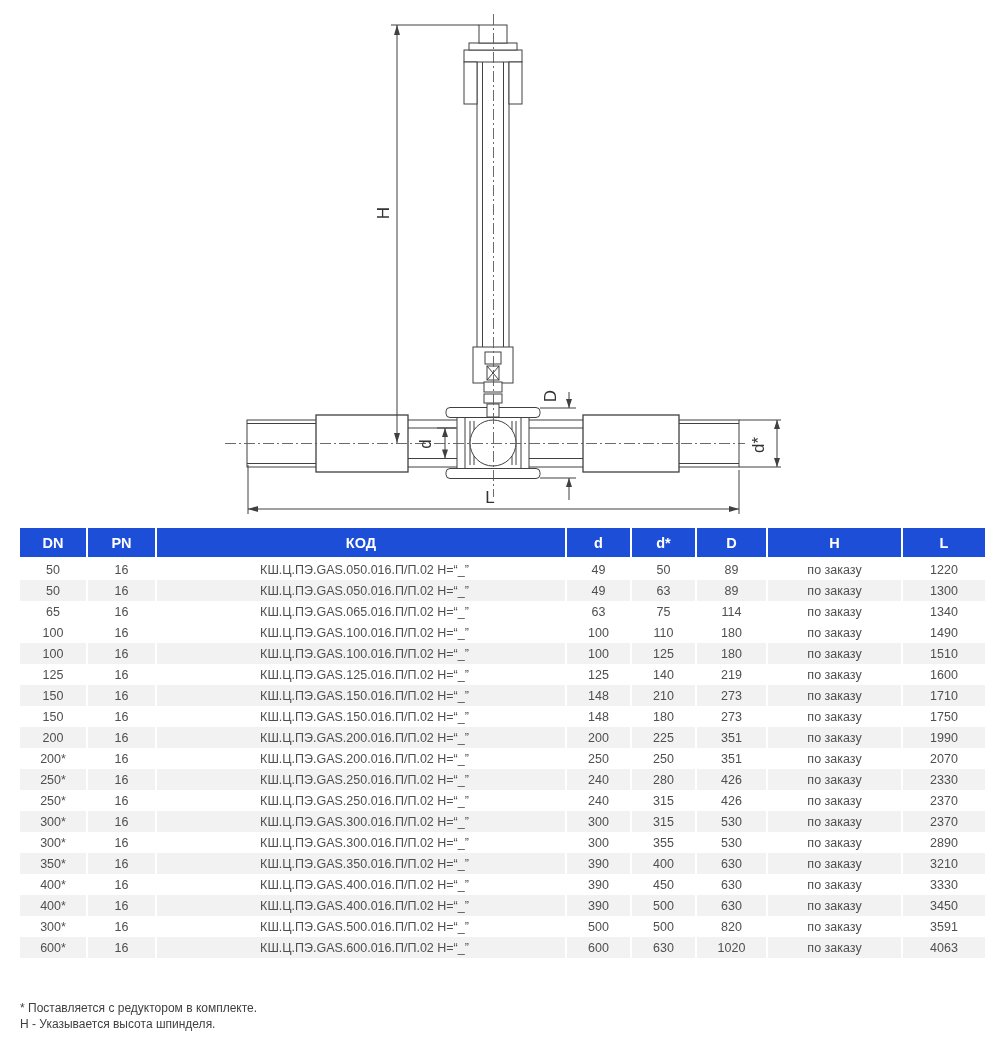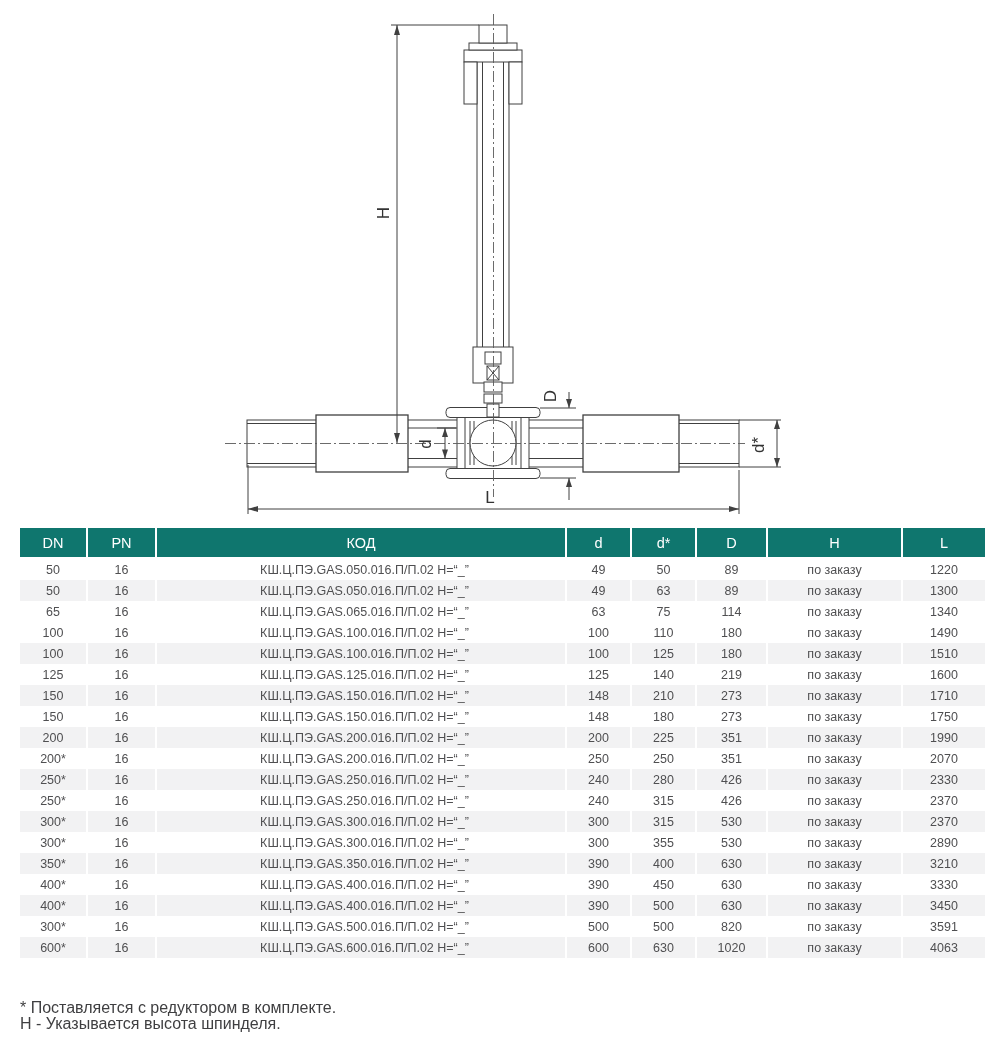--- a/index.html
+++ b/index.html
@@ -12,34 +12,34 @@
   svg .ln   { stroke:#404040; stroke-width:1; fill:none; }
   svg .shp  { stroke:#404040; stroke-width:1; fill:#ffffff; }
   svg .thk  { stroke:#404040; stroke-width:1.3; fill:#ffffff; }
   svg .cl   { stroke:#5a5a5a; stroke-width:0.9; fill:none; stroke-dasharray:11 3 2 3; }
   svg .dim  { stroke:#404040; stroke-width:1; fill:none; }
   svg .arr  { fill:#404040; stroke:none; }
   svg text.dlabel { font-family:"Liberation Sans",sans-serif; font-size:17px; fill:#333; }
   .table-area { position:absolute; left:20px; top:528px; width:965px; }
   table.spec { border-collapse:separate; border-spacing:0; table-layout:fixed; width:965px; }
   table.spec th {
-    background:#0f766e; color:#fff; font-size:14.5px; font-weight:normal;
+    background:#1d4ed8; color:#fff; font-size:14.5px; font-weight:bold;
     height:29px; padding:0; text-align:center;
     border-right:2px solid #fff; border-bottom:2px solid #fff;
   }
   table.spec th:last-child { border-right:none; }
   table.spec td {
     font-size:12.5px; color:#4f4f51; height:21px; padding:0; text-align:center;
     border-right:2px solid #fff; white-space:nowrap; overflow:hidden;
   }
   table.spec td:last-child { border-right:none; }
   table.spec td.code { text-align:center; padding-left:7px; }
   table.spec tr.alt td { background:#f2f2f3; }
   .footnotes { position:absolute; left:20px; top:1000px; width:900px; }
-  .footnotes div { font-size:16px; color:#3f3f41; line-height:16px; }
+  .footnotes div { font-size:12px; color:#3f3f41; line-height:16px; }
 </style>
 </head>
 <body>
 
 <div class="page">
 
   <div class="drawing-area">
     <svg width="1000" height="525" viewBox="0 0 1000 525" xmlns="http://www.w3.org/2000/svg">
 
       <g>

